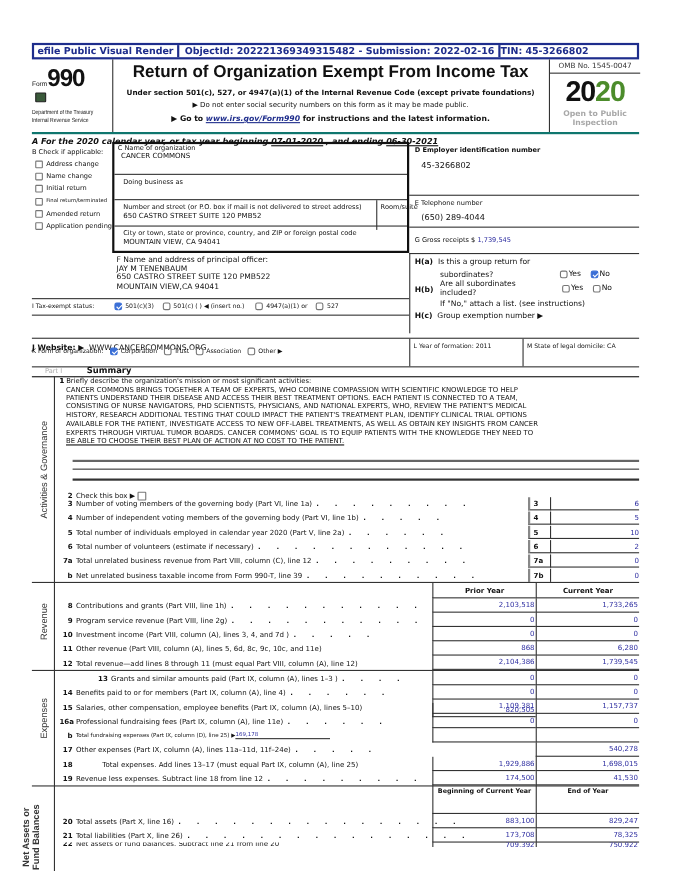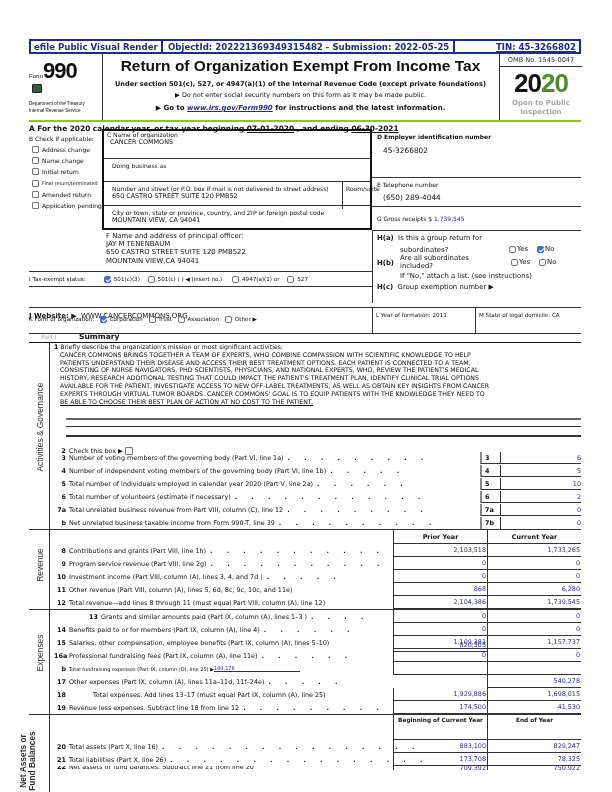--- a/index.html
+++ b/index.html
@@ -1,37 +1,37 @@
 <!DOCTYPE html>
 <html><head>
 <meta charset="utf-8">
 <style>
   html,body{margin:0;padding:0;background:#fff;}
   body{width:612px;height:792px;position:relative;overflow:hidden;font-family:"DejaVu Sans",sans-serif;color:#111;}
   .abs{position:absolute;}
   .hdrbar{left:29px;top:39px;width:552px;height:15px;border:2px solid #1e2d8c;box-sizing:border-box;display:flex;align-items:center;font-weight:bold;font-size:8.6px;color:#1e2d8c;}
   .hdrbar .c1{width:132px;padding-left:3px;border-right:2px solid #1e2d8c;height:100%;display:flex;align-items:center;box-sizing:border-box;}
   .hdrbar .c2{width:292px;padding-left:5px;border-right:2px solid #1e2d8c;height:100%;display:flex;align-items:center;box-sizing:border-box;}
-  .hdrbar .c3{flex:1;text-align:right;padding-right:3px;text-decoration:underline;}
+  .hdrbar .c3{flex:1;padding-right:3px;}
   .formblk{left:29px;top:54px;width:73px;height:66px;border-right:1px solid #333;font-family:"Liberation Sans",sans-serif;}
   .formword{font-size:6px;}
   .formnum{font-size:22px;font-weight:bold;letter-spacing:-1px;}
   .dept{font-size:5.4px;line-height:7px;position:absolute;top:46px;left:0;transform:scaleX(0.85);transform-origin:left;}
   .titlecol{left:102px;top:54px;width:397px;height:66px;text-align:center;}
   .title{font-family:"Liberation Sans",sans-serif;font-weight:bold;font-size:15.5px;margin-top:3px;}
   .sub1{font-size:6.6px;font-weight:bold;margin-top:5px;}
   .sub2{font-size:6.4px;margin-top:3px;}
   .sub3{font-size:7px;font-weight:bold;margin-top:5px;}
   .sub3 a{color:#1e2d8c;font-style:italic;text-decoration:underline;}
   .ombcol{left:499px;top:54px;width:82px;height:66px;border-left:1px solid #333;text-align:center;}
   .omb{font-size:6.6px;color:#333;border-bottom:1px solid #333;padding:2px 0;}
   .yr{font-family:"Liberation Sans",sans-serif;font-weight:bold;font-size:26px;margin-top:1px;letter-spacing:-1px;}
   .yr .g{color:#4c8c2b;}
   .open{font-size:7px;font-weight:bold;color:#a8a8a8;line-height:9px;}
-  .rowA{left:29px;top:120px;width:552px;border-top:2px solid #84cc16;font-size:7.4px;font-weight:bold;padding-top:2px;}
+  .rowA{left:29px;top:120px;width:552px;border-top:2px solid #0f766e;font-size:7.4px;font-weight:bold;padding-top:2px;font-style:italic;}
   .rowA u{text-decoration:underline;}
   .bcol{left:29px;top:135px;width:73px;font-size:6px;}
   .bcol .lbl{margin-bottom:2px;}
   .bcol .it{display:flex;align-items:center;height:11.2px;}
   .cb{display:inline-block;width:5px;height:5px;border:1px solid #777;border-radius:1px;margin-right:3px;margin-left:3px;}
   .bigbox{left:102px;top:129px;width:270px;height:101px;border:2.5px solid #111;box-sizing:border-box;}
   .bb-sec{position:absolute;left:0;width:100%;border-bottom:1px solid #333;box-sizing:border-box;font-size:6px;padding-left:8px;}
   .bb-sec .v{font-size:6.4px;}
   .dcol{left:372px;top:129px;width:209px;height:101px;font-size:6px;}
   .dcol .sec{position:absolute;left:0;width:100%;border-bottom:1px solid #333;padding-left:5px;box-sizing:border-box;}
@@ -60,21 +60,21 @@
   .box-v{position:absolute;left:500px;width:81px;height:12px;border-bottom:1px solid #333;border-left:1px solid #333;font-size:6.4px;color:#2d2da0;text-align:right;box-sizing:border-box;line-height:12px;}
   .colhdr{position:absolute;font-size:6.4px;font-weight:bold;text-align:center;border-left:1px solid #333;box-sizing:border-box;}
   .vcell{position:absolute;font-size:6.4px;color:#2d2da0;text-align:right;border-left:1px solid #333;border-bottom:1px solid #333;box-sizing:border-box;height:13px;line-height:13px;padding-right:1px;}
   .secrule{position:absolute;left:29px;width:552px;height:1px;background:#333;}
 </style>
 </head>
 <body>
 
 <div class="abs hdrbar">
   <div class="c1">efile Public Visual Render</div>
-  <div class="c2">ObjectId: 202221369349315482 - Submission: 2022-05-25</div>
+  <div class="c2">ObjectId: 202221369349315482 - Submission: 2022-02-16</div>
   <div class="c3">TIN: 45-3266802</div>
 </div>
 
 <div class="abs formblk">
   <div style="margin-top:4px;"><span class="formword">Form</span><span class="formnum">990</span></div>
   <div style="position:absolute;left:3px;top:30px;width:8px;height:7px;background:#3a5a3a;border:1px solid #222;border-radius:1px;"></div>
   <div class="dept">
     <div>Department of the Treasury</div>
     <div>Internal Revenue Service</div>
   </div>

